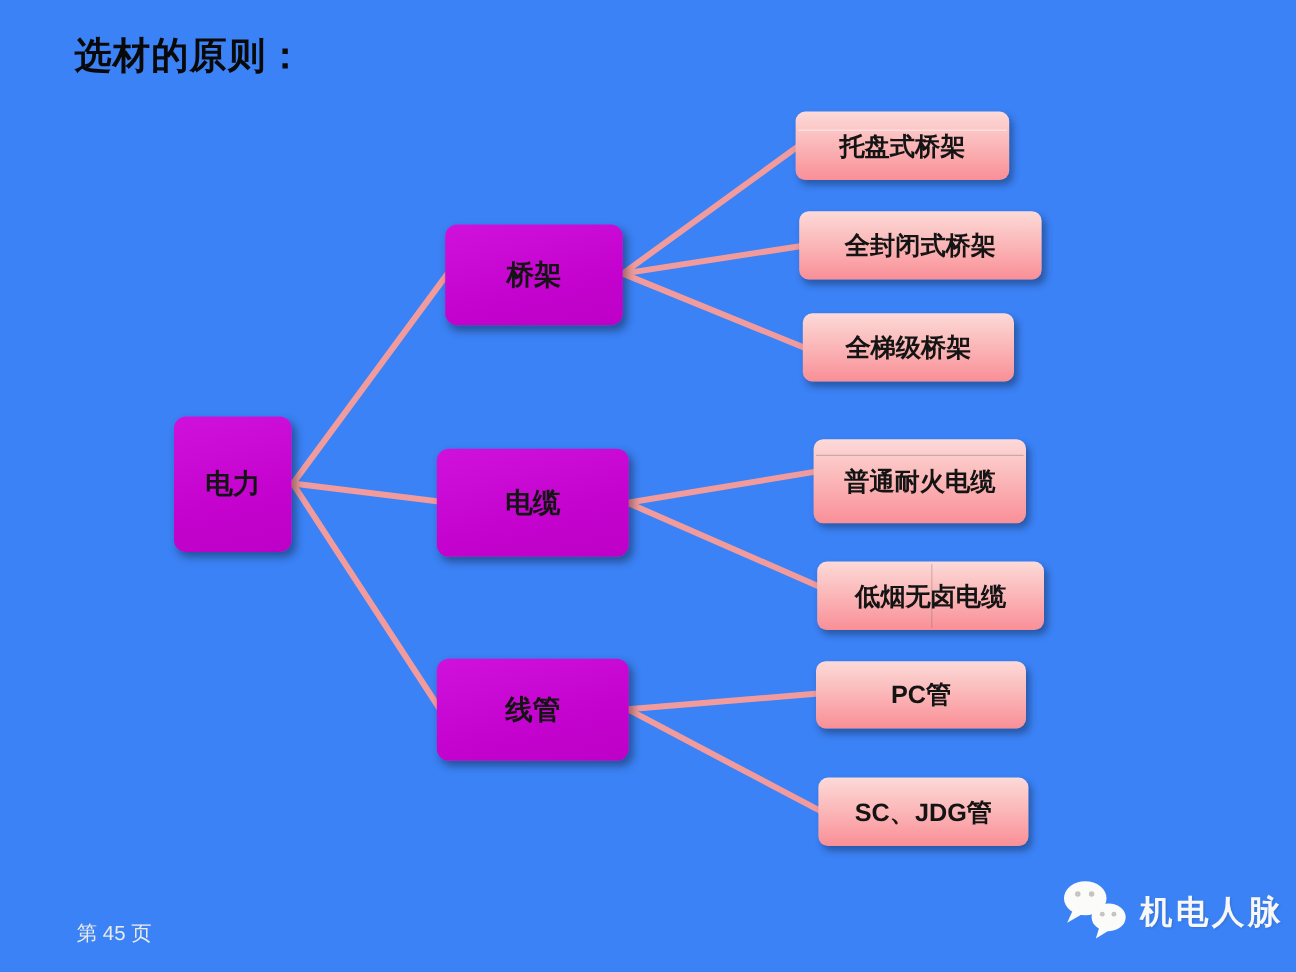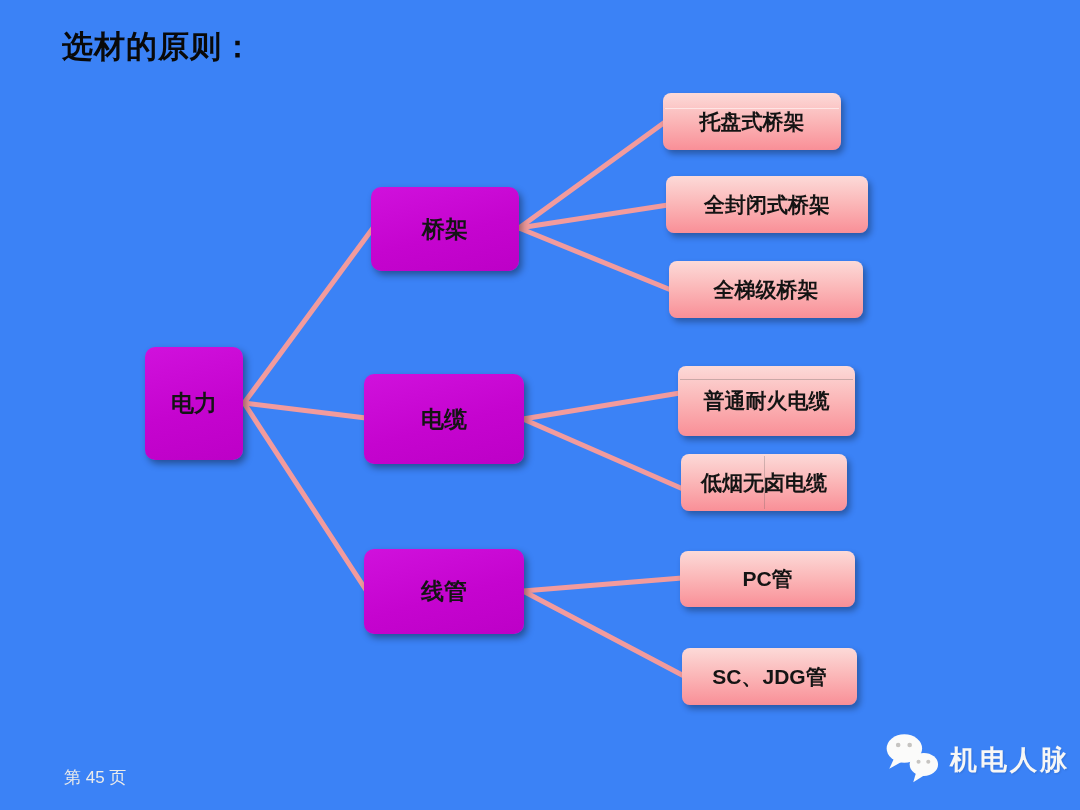--- a/index.html
+++ b/index.html
@@ -55,23 +55,23 @@
     font-size: 21px;
   }
   
   .n-root    { left:145px; top:347px; width: 98px; height:113px; }
   .n-qiaojia { left:371px; top:187px; width:148px; height: 84px; }
   .n-dianlan { left:364px; top:374px; width:160px; height: 90px; }
   .n-xianguan{ left:364px; top:549px; width:160px; height: 85px; }
   
   .n-leaf-a1 { left:663px; top: 93px; width:178px; height:57px; }
   .n-leaf-a2 { left:666px; top:176px; width:202px; height:57px; }
-  .n-leaf-a3 { left:669px; top:261px; width:194px; height:57px; }
+  .n-leaf-a3 { left:669px; top:261px; width:176px; height:57px; }
   .n-leaf-b1 { left:678px; top:366px; width:177px; height:70px; }
-  .n-leaf-b2 { left:681px; top:454px; width:166px; height:57px; }
+  .n-leaf-b2 { left:681px; top:468px; width:189px; height:57px; }
   .n-leaf-c1 { left:680px; top:551px; width:175px; height:56px; }
   .n-leaf-c2 { left:682px; top:648px; width:175px; height:57px; }
   
   .seam-h {
     position: absolute;
     left: 2px; right: 2px; top: 13px;
     height: 1px;
     background: rgba(110,100,100,0.35);
   }
   .seam-h.light { background: rgba(255,255,255,0.55); top: 15px; }

